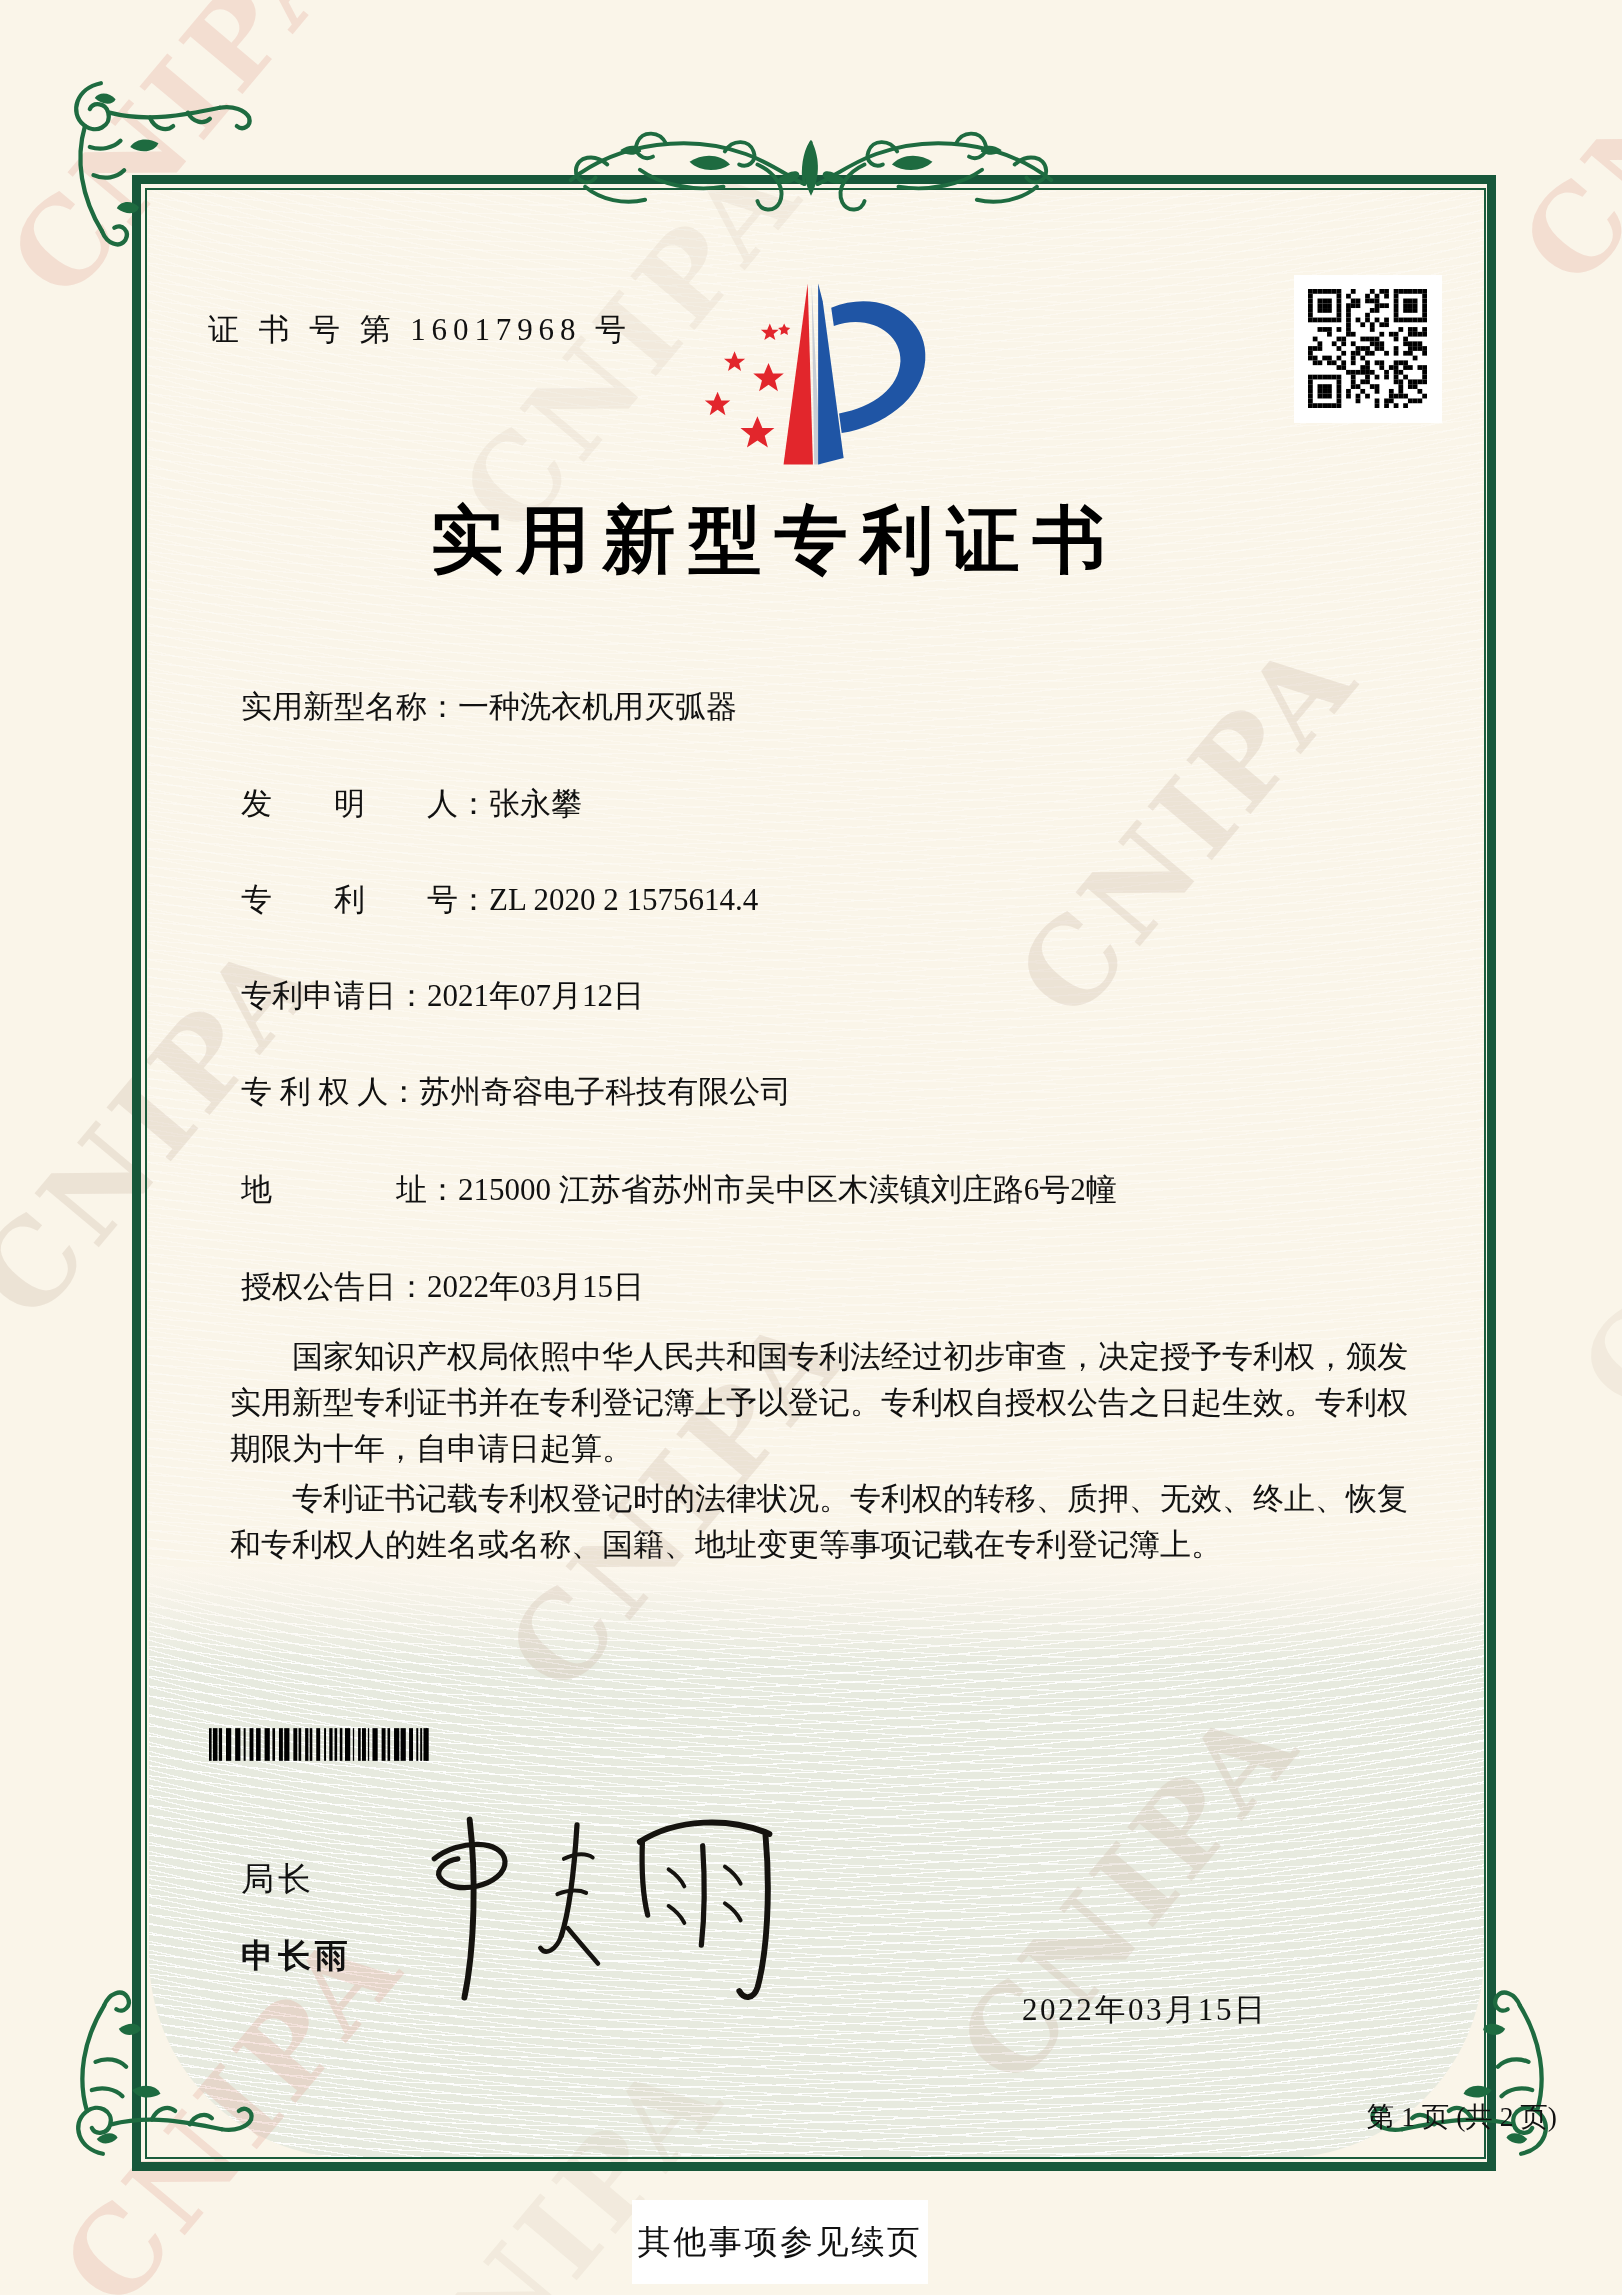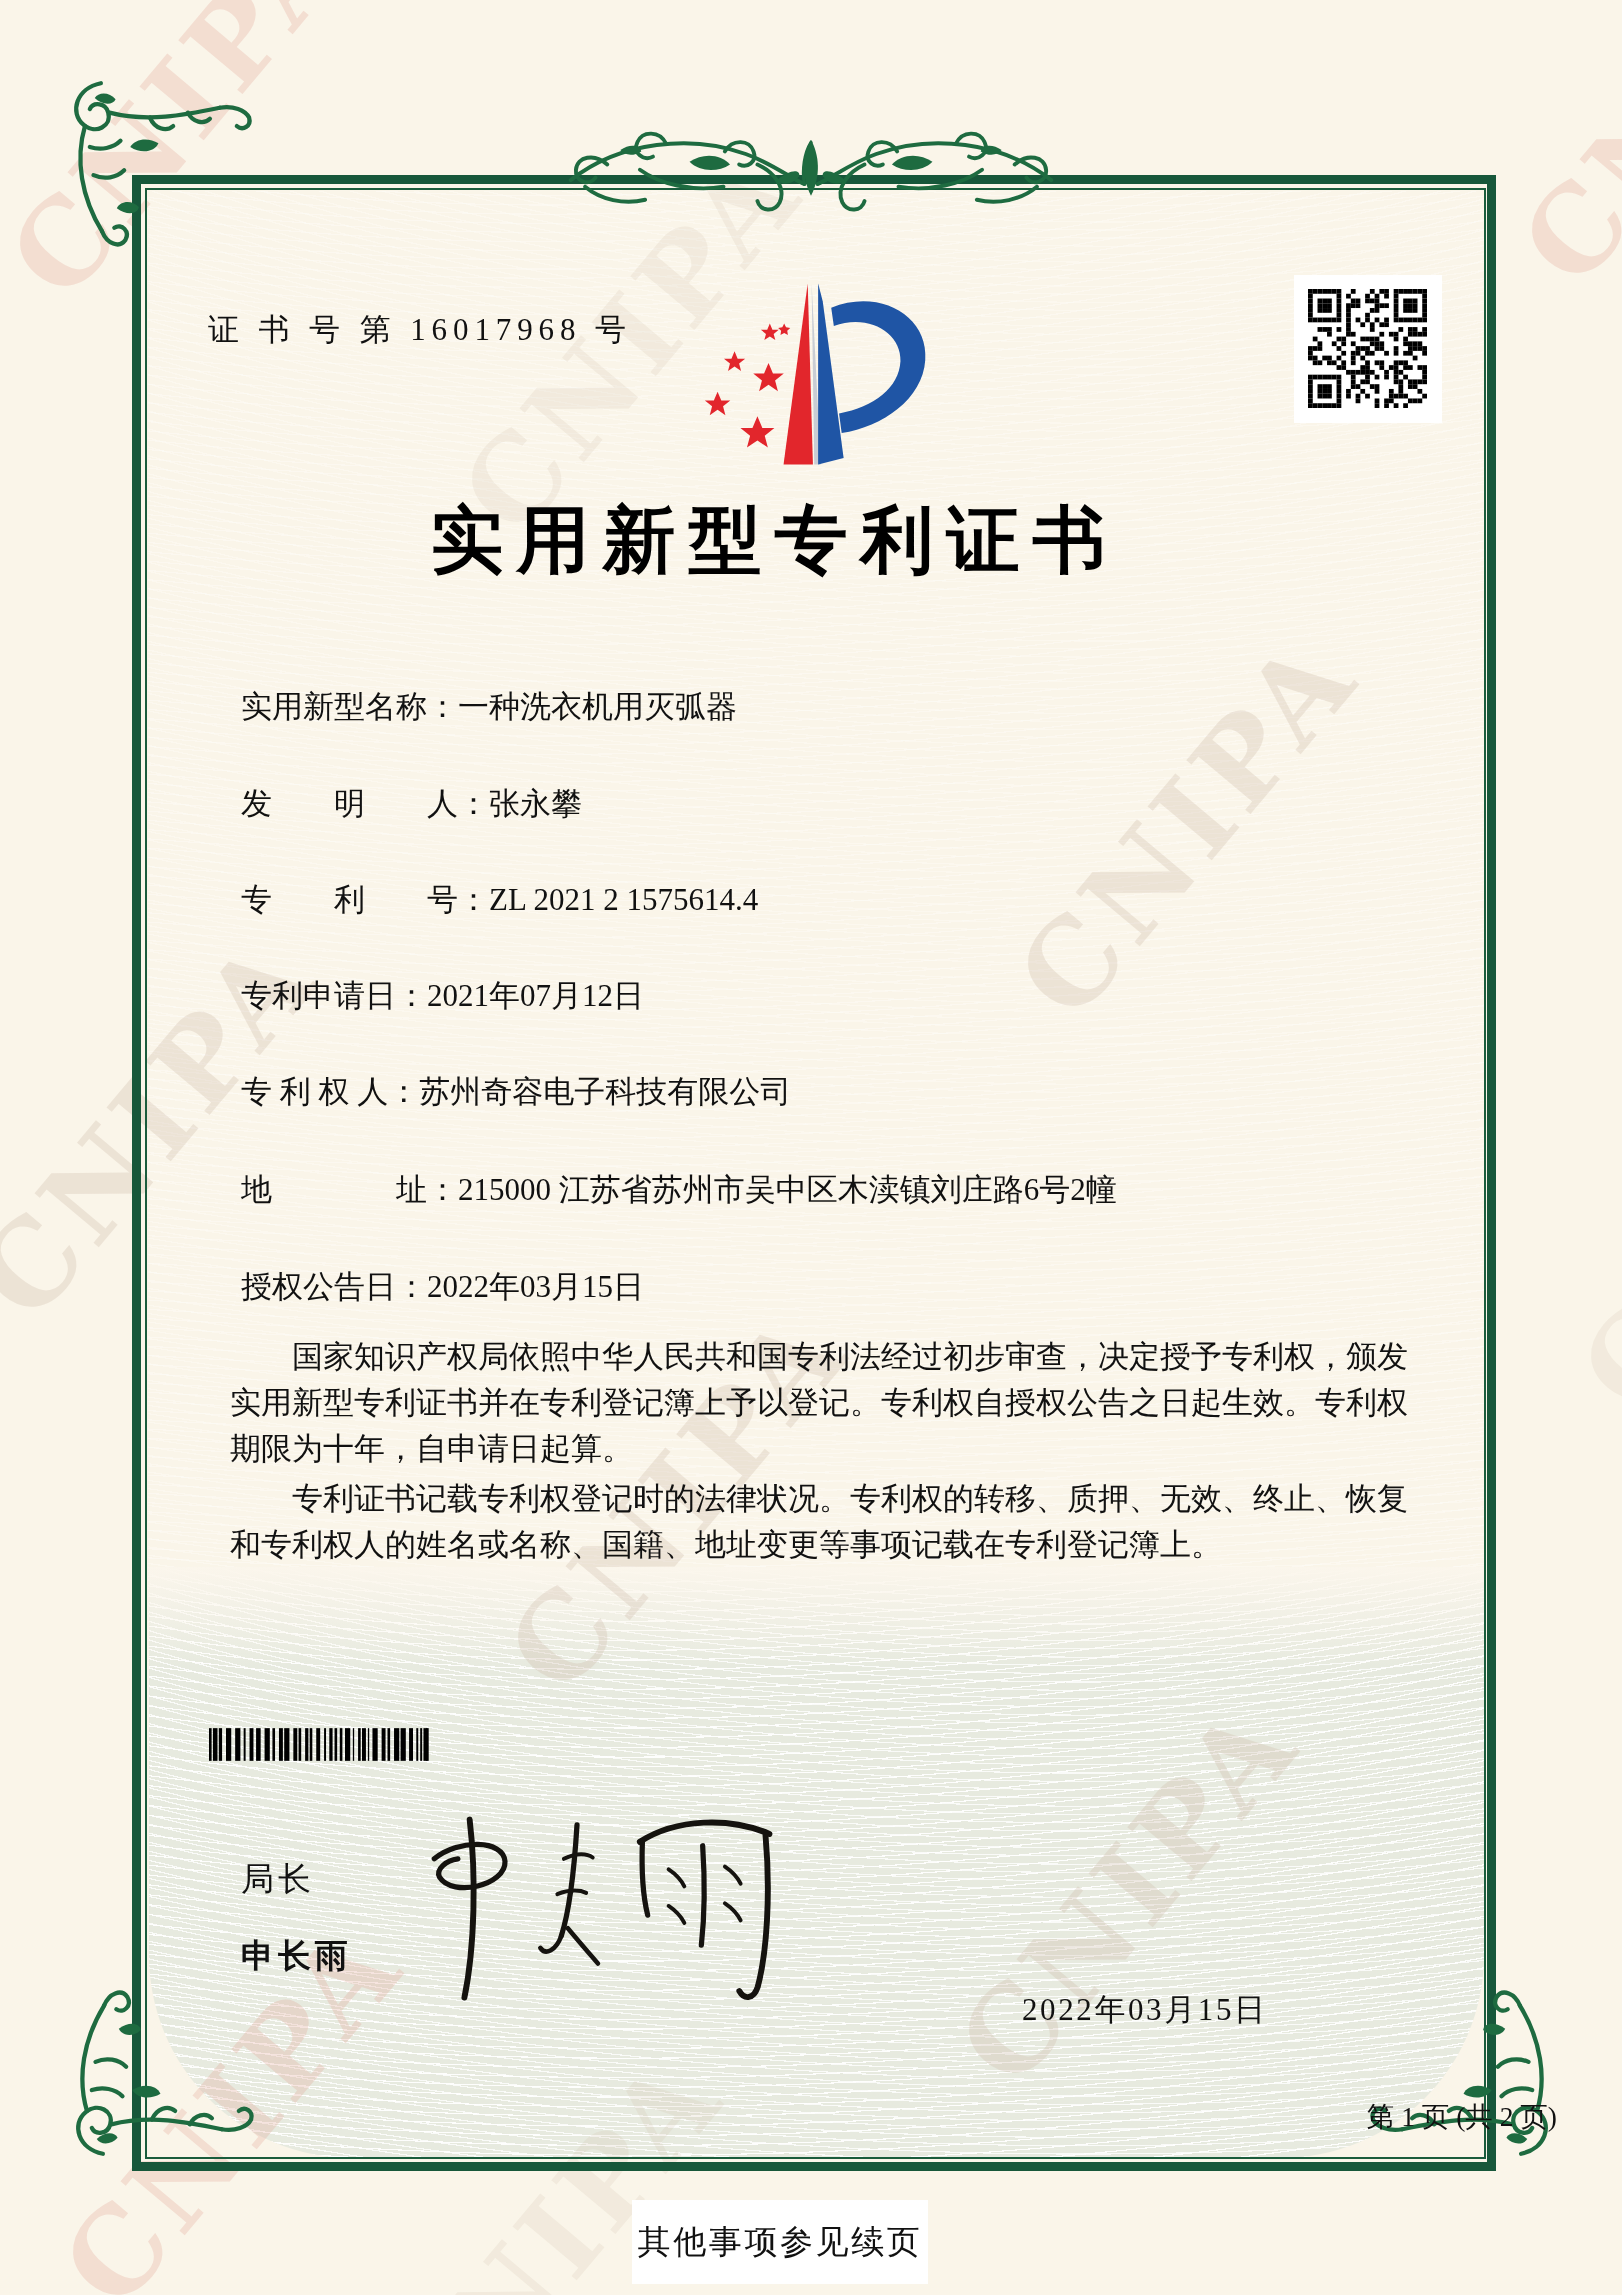--- a/index.html
+++ b/index.html
@@ -501,21 +501,21 @@
 
 <div class="abs content title">实用新型专利证书</div>
 
 <div class="abs content row" style="top:686px;">
   <span class="lab">实用新型名称：</span><span class="val">一种洗衣机用灭弧器</span>
 </div>
 <div class="abs content row" style="top:783px;">
   <span class="lab">发　　明　　人：</span><span class="val">张永攀</span>
 </div>
 <div class="abs content row" style="top:879px;">
-  <span class="lab">专　　利　　号：</span><span class="val">ZL 2021 2 1575614.4</span>
+  <span class="lab">专　　利　　号：</span><span class="val">ZL 2020 2 1575614.4</span>
 </div>
 <div class="abs content row" style="top:975px;">
   <span class="lab">专利申请日：</span><span class="val">2021年07月12日</span>
 </div>
 <div class="abs content row" style="top:1071px;">
   <span class="lab">专 利 权 人：</span><span class="val">苏州奇容电子科技有限公司</span>
 </div>
 <div class="abs content row" style="top:1169px;">
   <span class="lab">地　　　　址：</span><span class="val">215000 江苏省苏州市吴中区木渎镇刘庄路6号2幢</span>
 </div>

